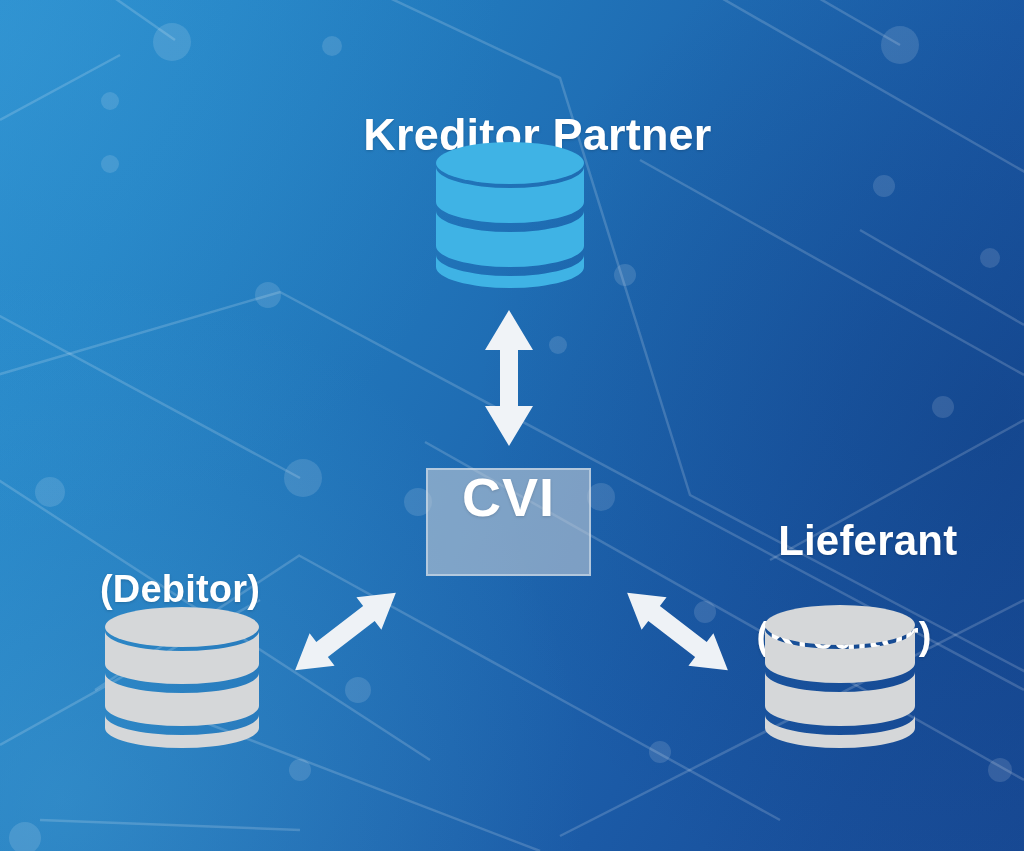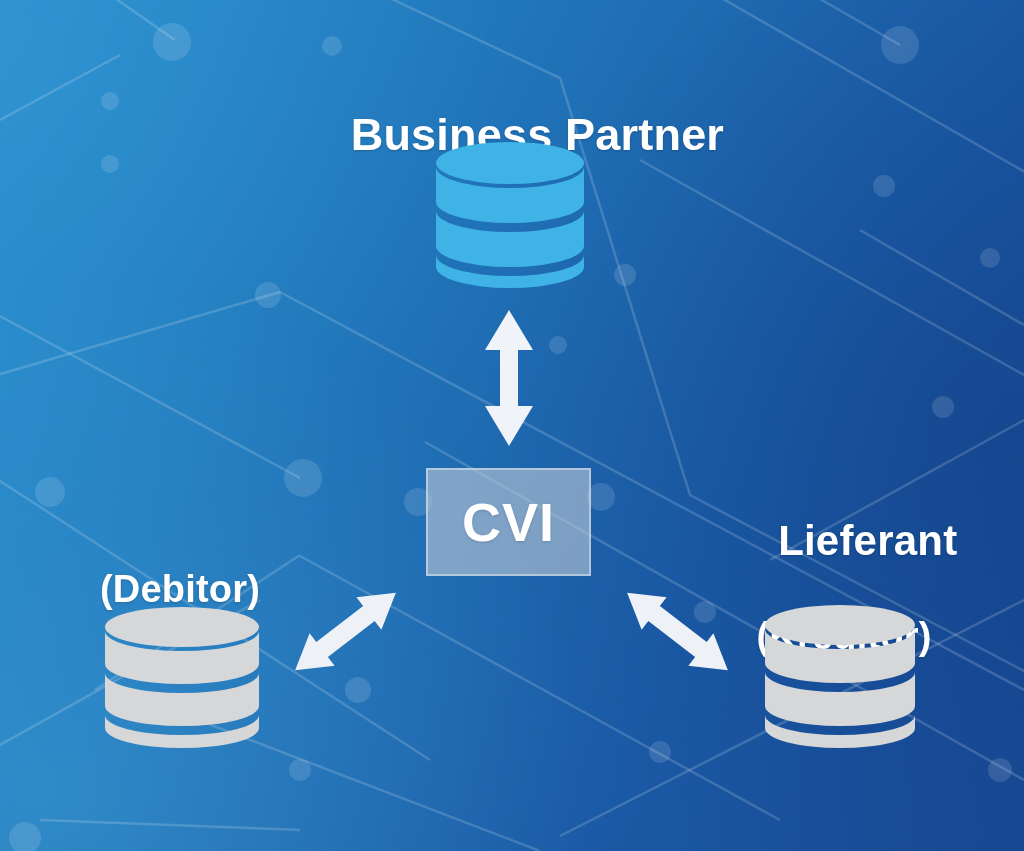--- a/index.html
+++ b/index.html
@@ -68,21 +68,20 @@
 
   
   #cvi-box {
     position: absolute;
     left: 426px; top: 468px;
     width: 165px; height: 108px;
     background: rgba(196,205,216,0.58);
     border: 2px solid rgba(222,231,240,0.55);
     box-sizing: border-box;
     display: flex;
-    align-items: center;
     justify-content: center;
   }
   #cvi-text {
     color: #ffffff;
     font-weight: bold;
     font-size: 54px;
     letter-spacing: 1px;
     line-height: 1;
     text-shadow: 0 1px 3px rgba(0,0,0,0.16);
   }
@@ -135,21 +134,21 @@
       <circle cx="705" cy="612" r="11"></circle>
       <circle cx="558" cy="345" r="9"></circle>
       <circle cx="418" cy="502" r="14"></circle>
       <circle cx="601" cy="497" r="14"></circle>
       <circle cx="25" cy="838" r="16"></circle>
       <circle cx="1000" cy="770" r="12"></circle>
     </g>
   </svg>
 
   <div class="node-label" id="label-top">
-    <span>Business Partner</span>
+    <span>Kreditor Partner</span>
   </div>
 
   <svg class="db" id="db-top" style="left:434px; top:140px; width:152px; height:150px;" viewBox="0 0 152 150">
     <g fill="#3FB3E5">
       <ellipse cx="76" cy="23" rx="74" ry="21"></ellipse>
       <path d="M 2 27 L 2 62 A 74 21 0 0 0 150 62 L 150 27 A 74 21 0 0 1 2 27 Z"></path>
       <path d="M 2 71 L 2 106 A 74 21 0 0 0 150 106 L 150 71 A 74 21 0 0 1 2 71 Z"></path>
       <path d="M 2 115 L 2 127 A 74 21 0 0 0 150 127 L 150 115 A 74 21 0 0 1 2 115 Z"></path>
     </g>
   </svg>

